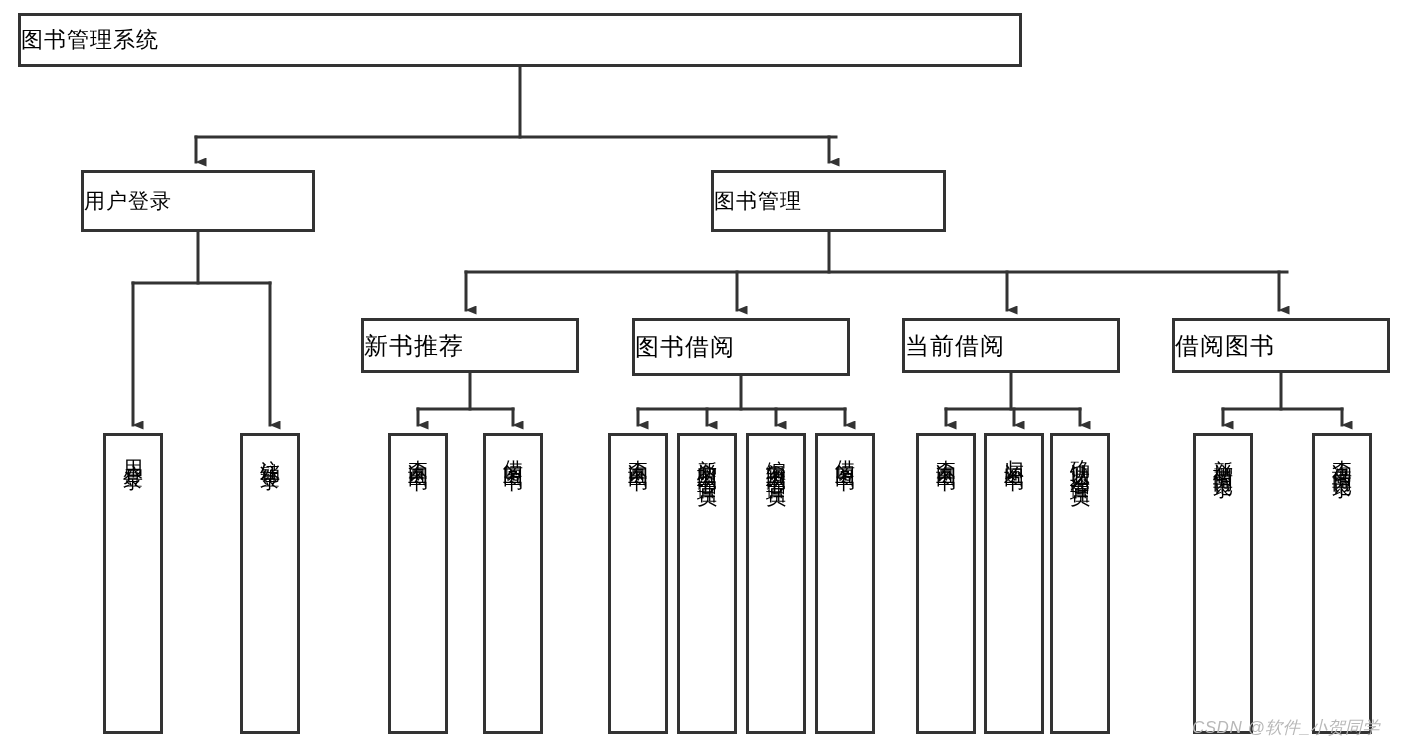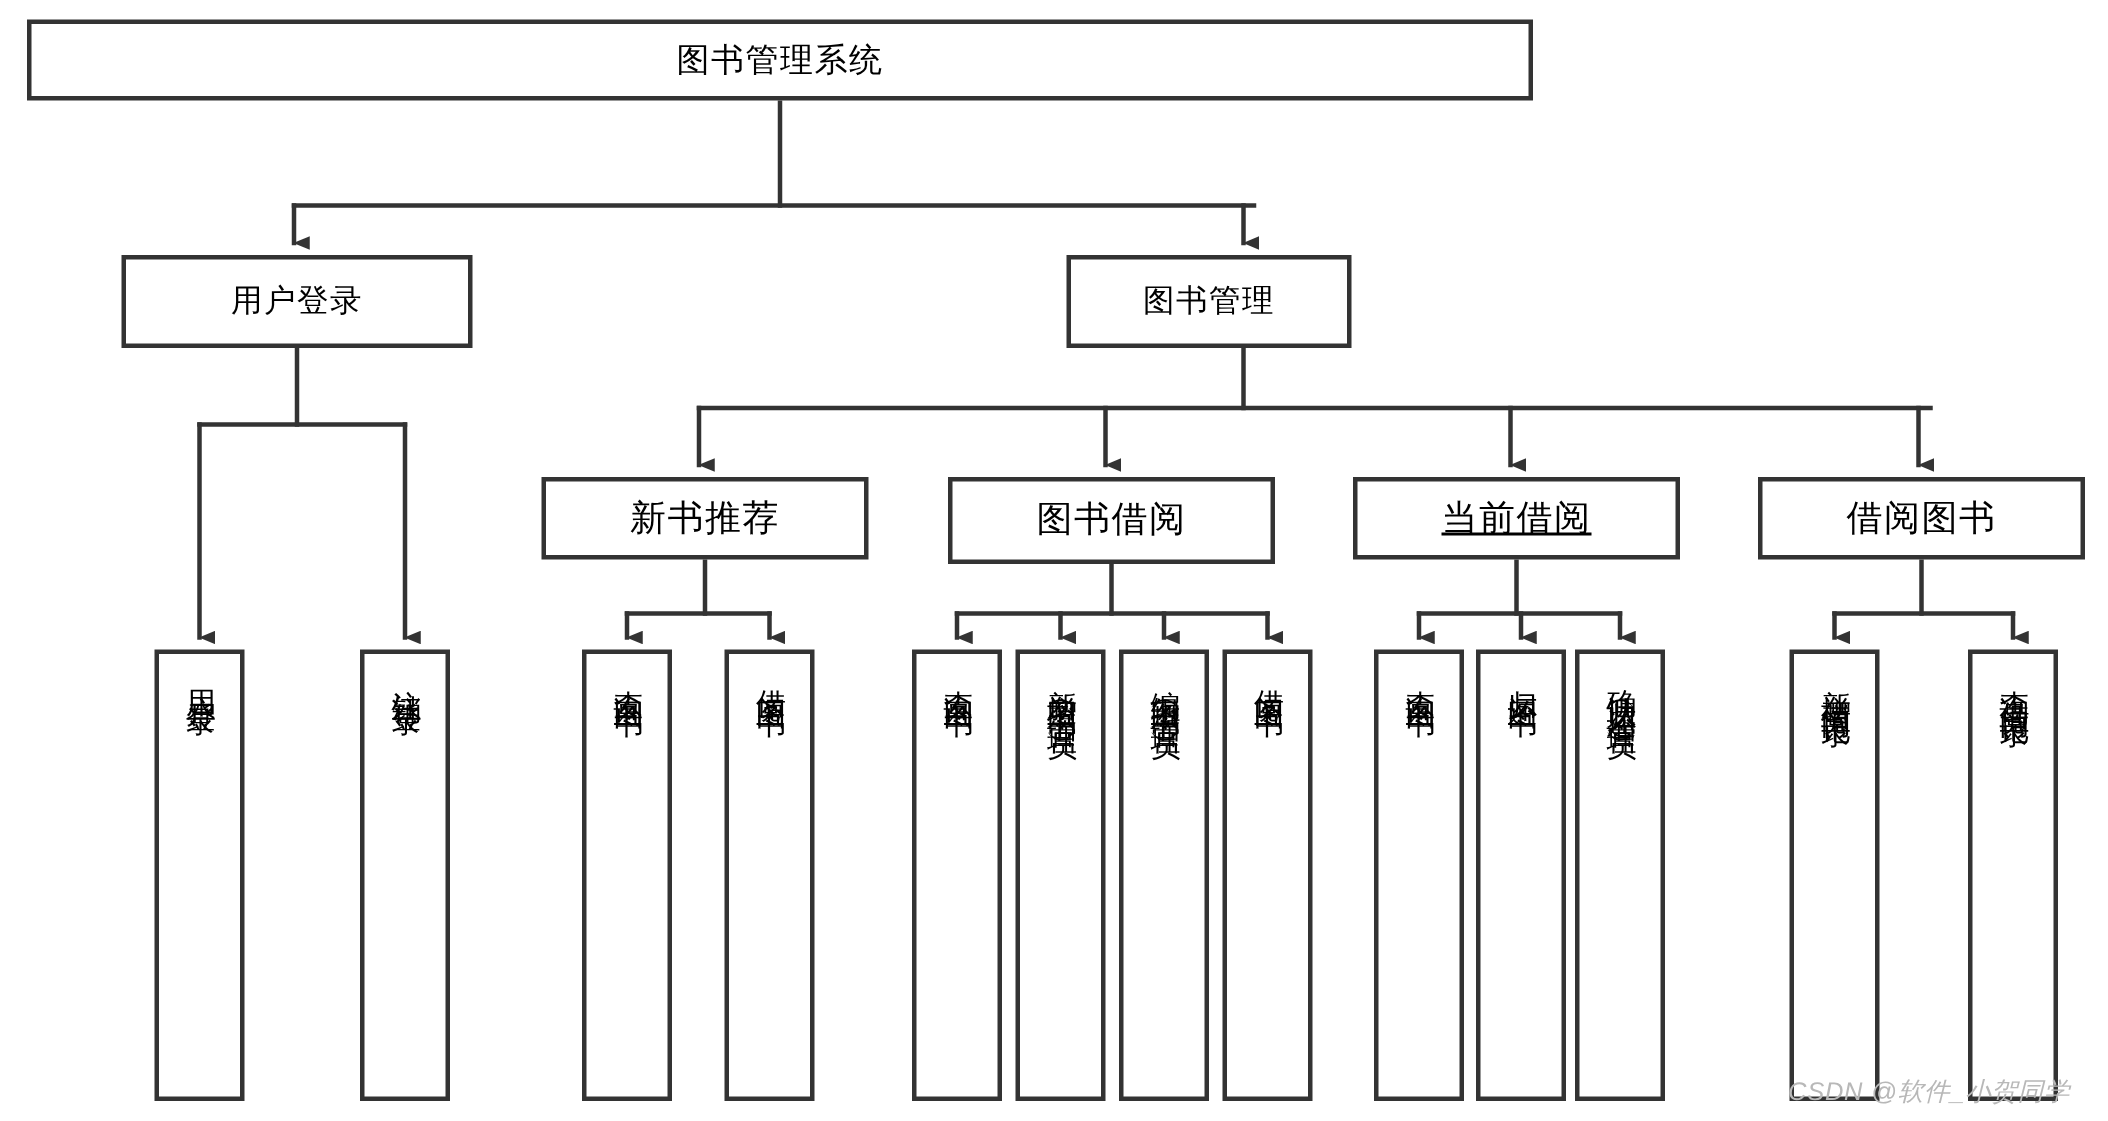--- a/index.html
+++ b/index.html
@@ -20,21 +20,20 @@
     width:1405px;height:747px;
   }
   
   .node{
     position:absolute;
     box-sizing:border-box;
     background:#ffffff;
     border:3px solid #333333;
     display:flex;
     align-items:center;
-    justify-content:center;
     color:#000000;
     font-size:21px;
     line-height:1.25;
     letter-spacing:1px;
     white-space:nowrap;
   }
   .node.root{font-size:22px;}
   .node.lvl2{font-size:21px;}
   .node.lvl3{font-size:24px;}
   .node.leaf{
@@ -118,31 +117,31 @@
     </g>
   </svg>
 
   <div class="node root" style="left: 18px; top: 13px; width: 1004px; height: 54px;">
     <span>图书管理系统</span>
   </div>
 
   <div class="node lvl2" style="left: 81px; top: 170px; width: 234px; height: 62px;">
     <span>用户登录</span>
   </div>
-  <div class="node lvl2" style="left: 711px; top: 170px; width: 190px; height: 62px;">
+  <div class="node lvl2" style="left: 711px; top: 170px; width: 235px; height: 62px;">
     <span>图书管理</span>
   </div>
 
   <div class="node lvl3" style="left: 361px; top: 318px; width: 218px; height: 55px;">
     <span>新书推荐</span>
   </div>
   <div class="node lvl3" style="left: 632px; top: 318px; width: 218px; height: 58px;">
     <span>图书借阅</span>
   </div>
-  <div class="node lvl3" style="left: 902px; top: 318px; width: 218px; height: 55px; text-decoration: underline;">
+  <div class="node lvl3" style="left: 902px; top: 318px; width: 218px; height: 55px;">
     <span>当前借阅</span>
   </div>
   <div class="node lvl3" style="left: 1172px; top: 318px; width: 218px; height: 55px;">
     <span>借阅图书</span>
   </div>
 
   <div class="node leaf" style="left: 103px; top: 433px; width: 60px; height: 301px;">
     <span class="vtext">用户登录</span>
   </div>
   <div class="node leaf" style="left: 240px; top: 433px; width: 60px; height: 301px;">

